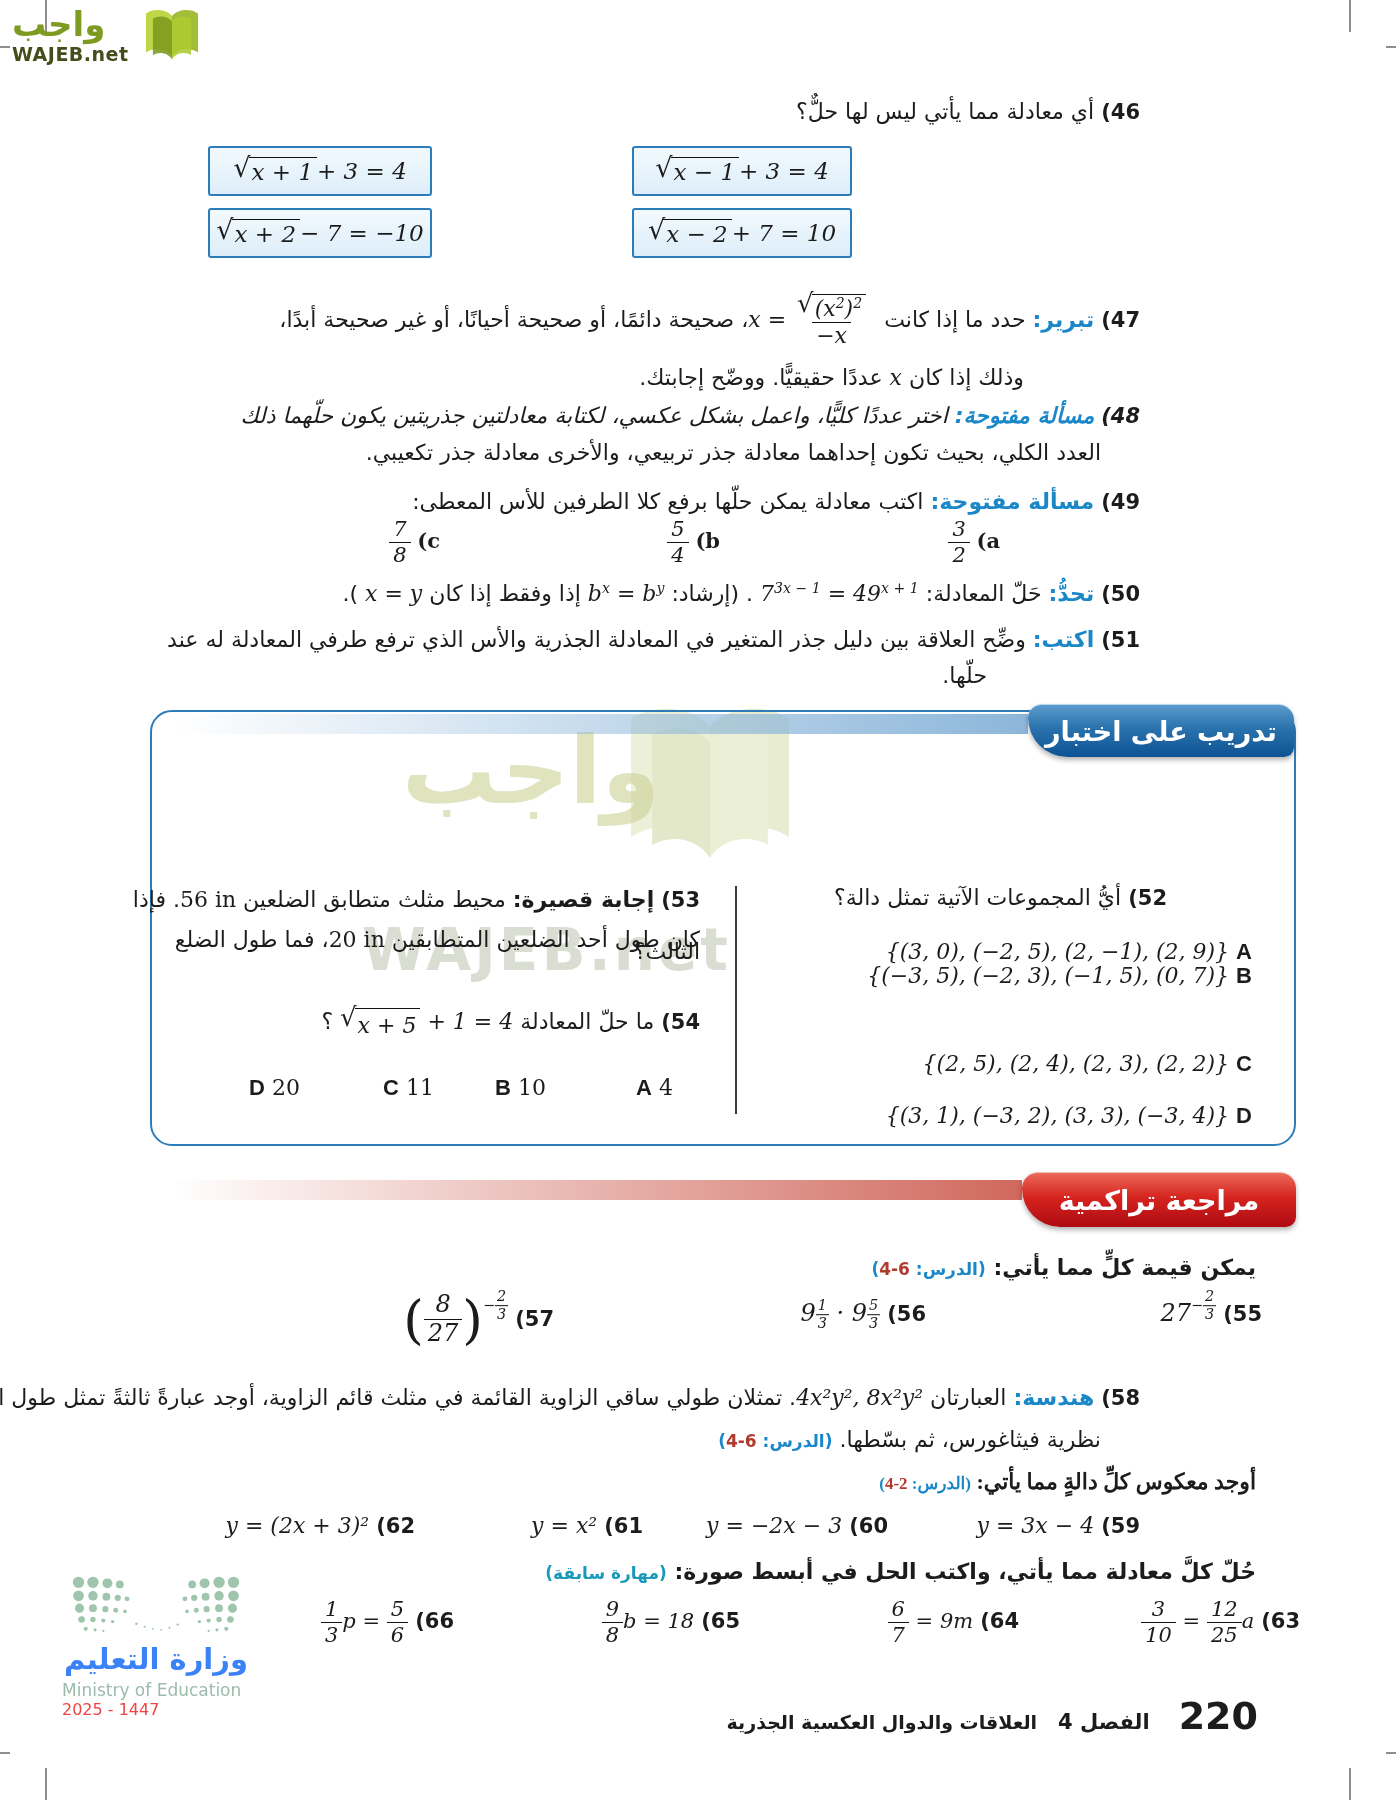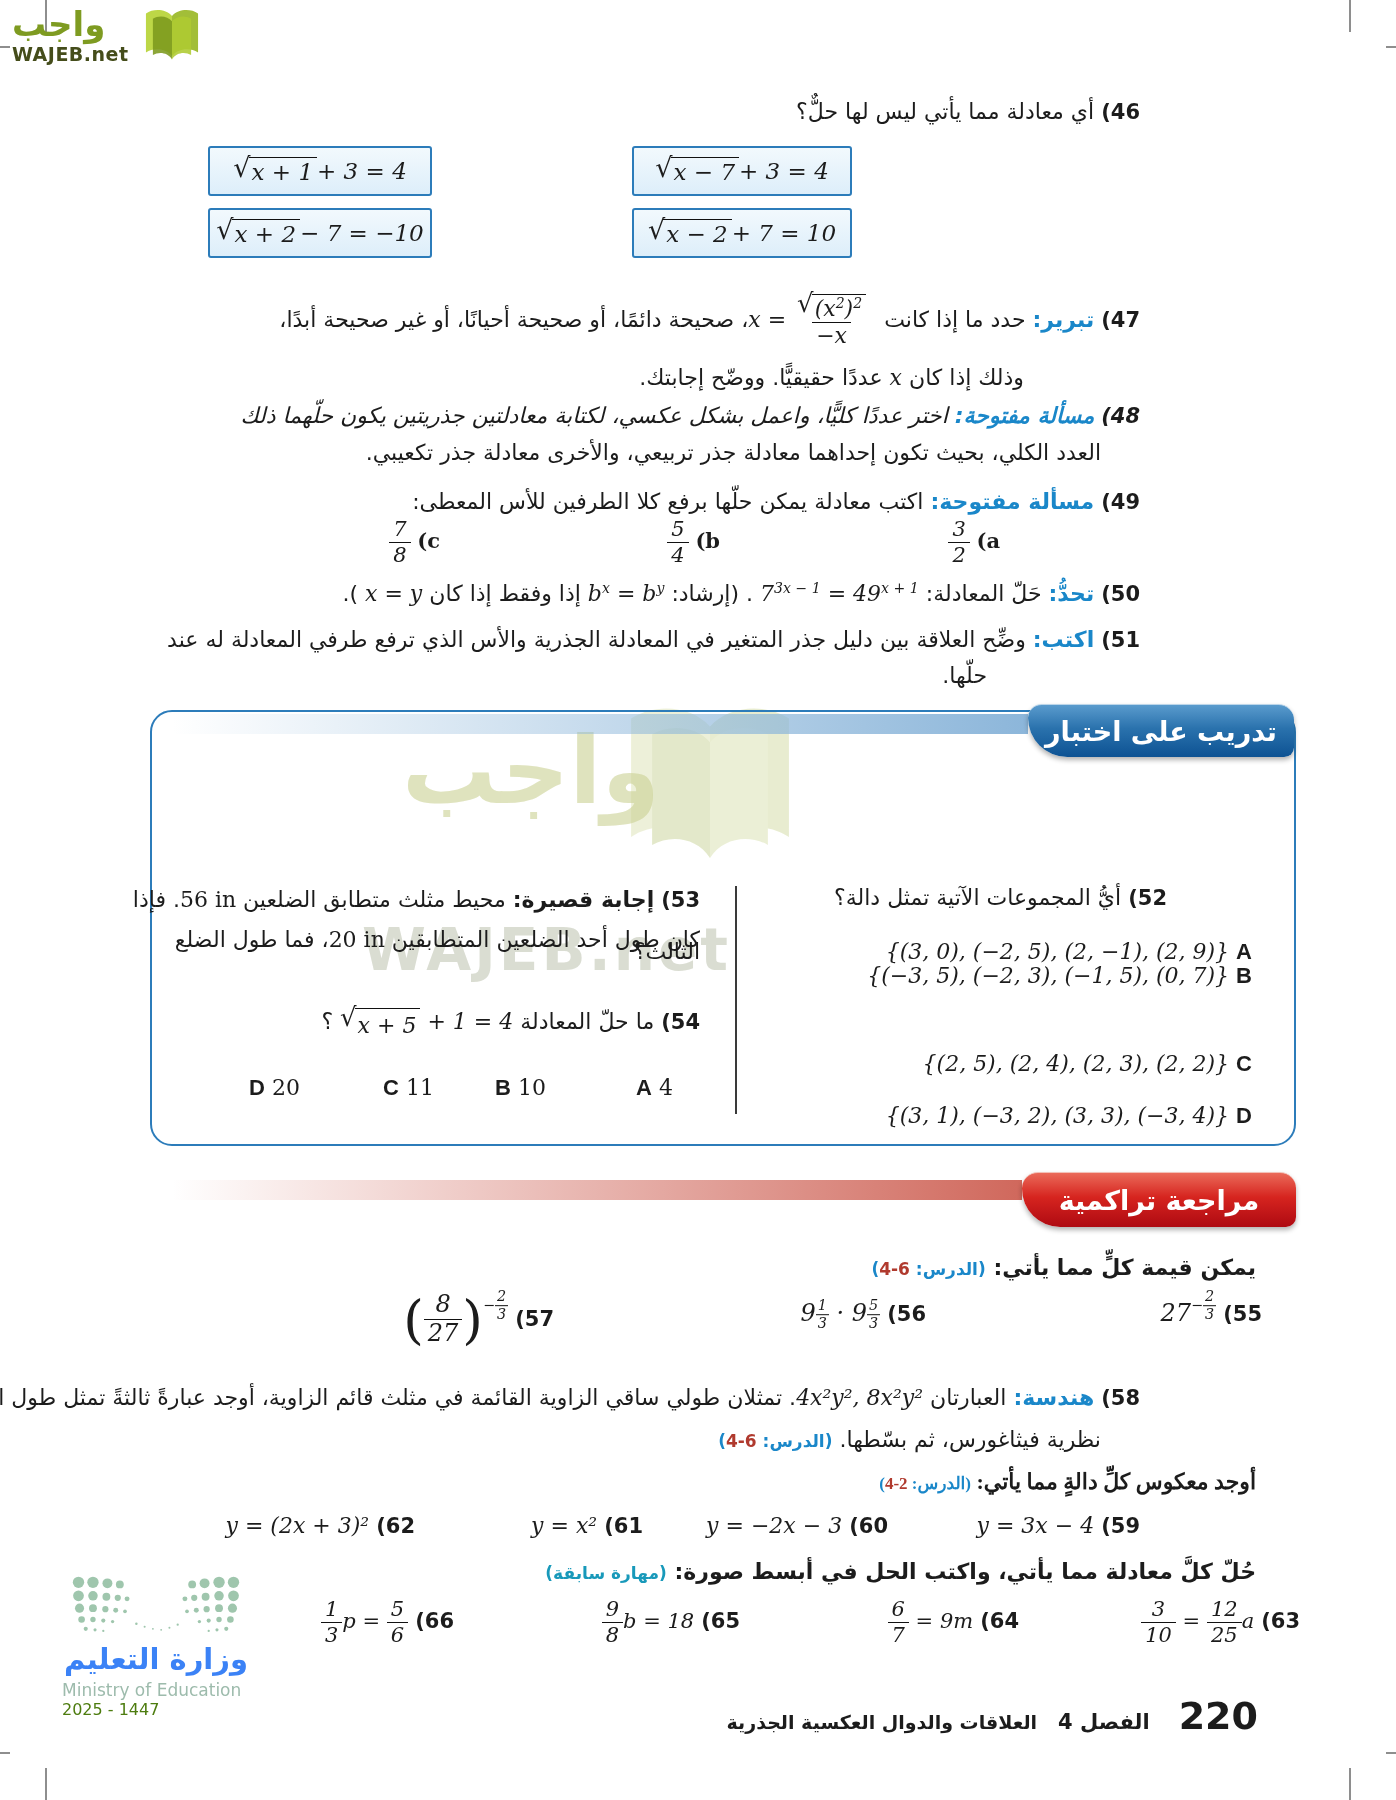--- a/index.html
+++ b/index.html
@@ -52,21 +52,21 @@
   
   .crop{position:absolute;background:#8e8e8e;}
   
   .logo{position:absolute;left:12px;top:6px;display:flex;direction:ltr;gap:10px;align-items:flex-start;}
   .logo .ar{font-size:34px;font-weight:bold;color:#7e9b21;line-height:1.1;}
   .logo .net{font-size:19px;font-weight:bold;color:#454d1b;letter-spacing:.5px;}
   
   .ministry{position:absolute;left:50px;top:1572px;width:212px;direction:ltr;}
   .ministry .mar{margin-top:8px;text-align:center;font-size:29px;font-weight:bold;color:#3b82f6;letter-spacing:2px;}
   .ministry .men{margin-top:4px;text-align:left;padding-left:12px;font-size:17px;color:#9dbbac;}
-  .ministry .myr{text-align:left;padding-left:12px;font-size:16px;color:#4d7c0f;}
+  .ministry .myr{text-align:left;padding-left:12px;font-size:16px;color:#ef4444;}
   .footer{position:absolute;top:1694px;right:138px;white-space:nowrap;}
   .pagenum{font-size:38px;font-weight:bold;}
   .chap{font-size:21px;font-weight:bold;margin-right:22px;}
   .bookt{font-size:19px;font-weight:bold;margin-right:14px;}
   .optletter{font-weight:bold;font-family:"Liberation Sans","DejaVu Sans",sans-serif;font-size:22px;}
   .setmath{font-size:22px;}
 </style>
 </head>
 <body>
 
@@ -94,21 +94,21 @@
     </svg>
   </div>
 
   <div class="row" style="top:96px;right:256px;">
     <span class="qnum">(46</span>
     <span>أي معادلة مما يأتي ليس لها حلٌّ؟</span>
   </div>
   <div class="eqbox math" style="left:632px;top:146px;width:216px;">
     <span class="sqrt">
         <span class="sgn">√</span>
-        <span class="rad">x − 7</span>
+        <span class="rad">x − 1</span>
       </span>
       <span> + 3 = 4</span>
   </div>
   <div class="eqbox math" style="left:208px;top:146px;width:220px;">
     <span class="sqrt">
         <span class="sgn">√</span>
         <span class="rad">x + 1</span>
       </span>
       <span> + 3 = 4</span>
   </div>

